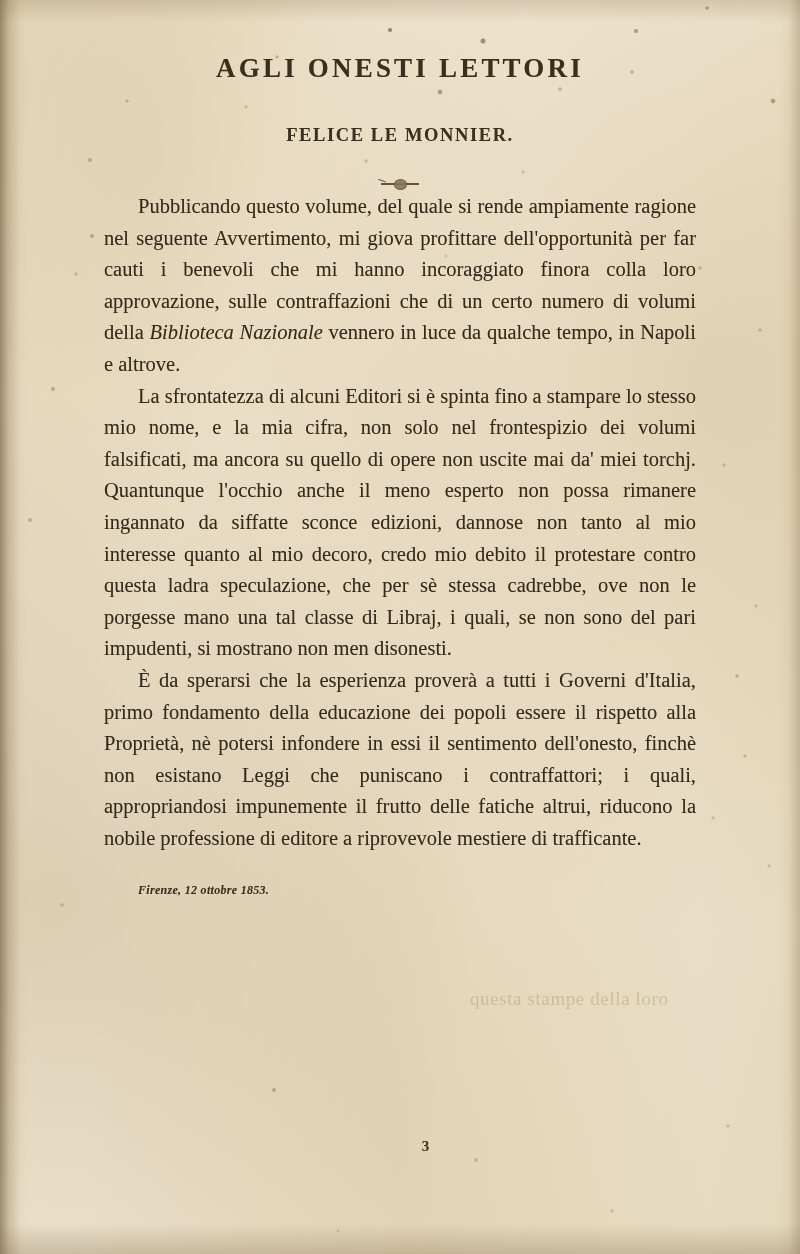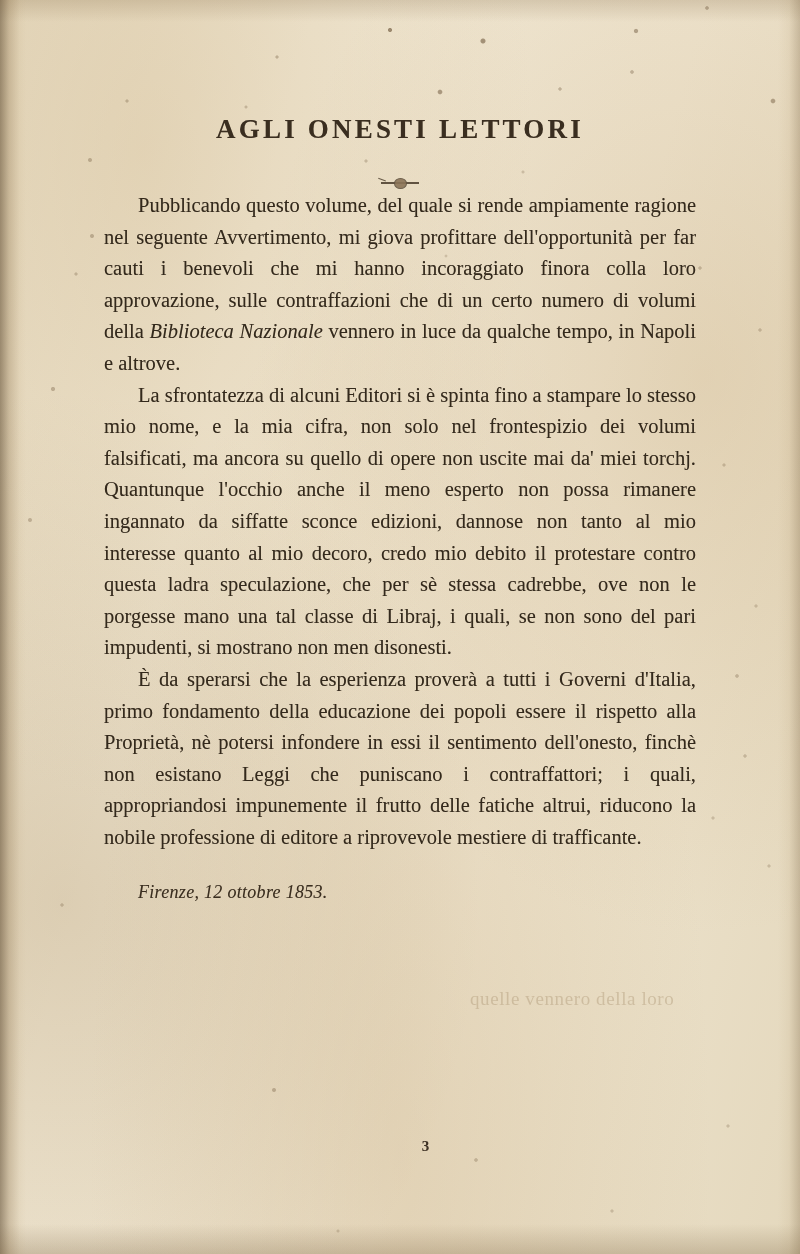--- a/index.html
+++ b/index.html
@@ -119,21 +119,21 @@
     position: absolute;
     left: 104px;
     top: 0;
     width: 592px;
     height: 1254px;
     color: #32281d;
   }
 
   .title {
     margin: 0;
-    padding-top: 114px;
+    padding-top: 53px;
     text-align: center;
     font-size: 27px;
     font-weight: 700;
     letter-spacing: 3.2px;
     color: #3a2e20;
     font-family: "Liberation Serif", serif;
   }
   .subtitle {
     margin: 0;
     padding-top: 41px;
@@ -188,23 +188,23 @@
     text-indent: 34px;
   }
   .body p + p { margin-top: 0; }
 
   .body i, .body em {
     font-style: italic;
   }
 
   .colophon {
     margin-top: 29px;
-    font-size: 18px;
+    font-size: 12px;
     font-style: italic;
-    font-weight: 400;
+    font-weight: 700;
     padding-left: 34px;
     letter-spacing: 0.3px;
     color: #3a2e20;
   }
 
   .folio {
     position: absolute;
     left: 0;
     top: 1138px;
     width: 592px;
@@ -225,25 +225,26 @@
 <body>
 
 <div class="page">
 
   <div class="edge-top"></div>
   <div class="edge-left"></div>
   <div class="edge-right"></div>
   <div class="edge-bottom"></div>
   <div class="speckles"></div>
 
-  <div class="showthrough">quelle vennero della loro</div>
+  <div class="showthrough">questa stampe della loro</div>
 
   <div class="content">
 
     <h1 class="title">AGLI ONESTI LETTORI</h1>
+    <h2 class="subtitle">FELICE LE MONNIER.</h2>
 
     <div class="ornament">
       <span class="bar"></span>
       <span class="tail"></span>
     </div>
 
     <div class="body">
       <p><span>Pubblicando questo volume, del quale si rende ampiamente ragione nel seguente Avvertimento, mi giova profittare dell'opportunità per far cauti i benevoli che mi hanno incoraggiato finora colla loro approvazione, sulle contraffazioni che di un certo numero di volumi della <i>Biblioteca Nazionale</i> vennero in luce da qualche tempo, in Napoli e altrove.</span></p>
       <p><span>La sfrontatezza di alcuni Editori si è spinta fino a stampare lo stesso mio nome, e la mia cifra, non solo nel frontespizio dei volumi falsificati, ma ancora su quello di opere non uscite mai da' miei torchj. Quantunque l'occhio anche il meno esperto non possa rimanere ingannato da siffatte sconce edizioni, dannose non tanto al mio interesse quanto al mio decoro, credo mio debito il protestare contro questa ladra speculazione, che per sè stessa cadrebbe, ove non le porgesse mano una tal classe di Libraj, i quali, se non sono del pari impudenti, si mostrano non men disonesti.</span></p>
       <p><span>È da sperarsi che la esperienza proverà a tutti i Governi d'Italia, primo fondamento della educazione dei popoli essere il rispetto alla Proprietà, nè potersi infondere in essi il sentimento dell'onesto, finchè non esistano Leggi che puniscano i contraffattori; i quali, appropriandosi impunemente il frutto delle fatiche altrui, riducono la nobile professione di editore a riprovevole mestiere di trafficante.</span></p>

